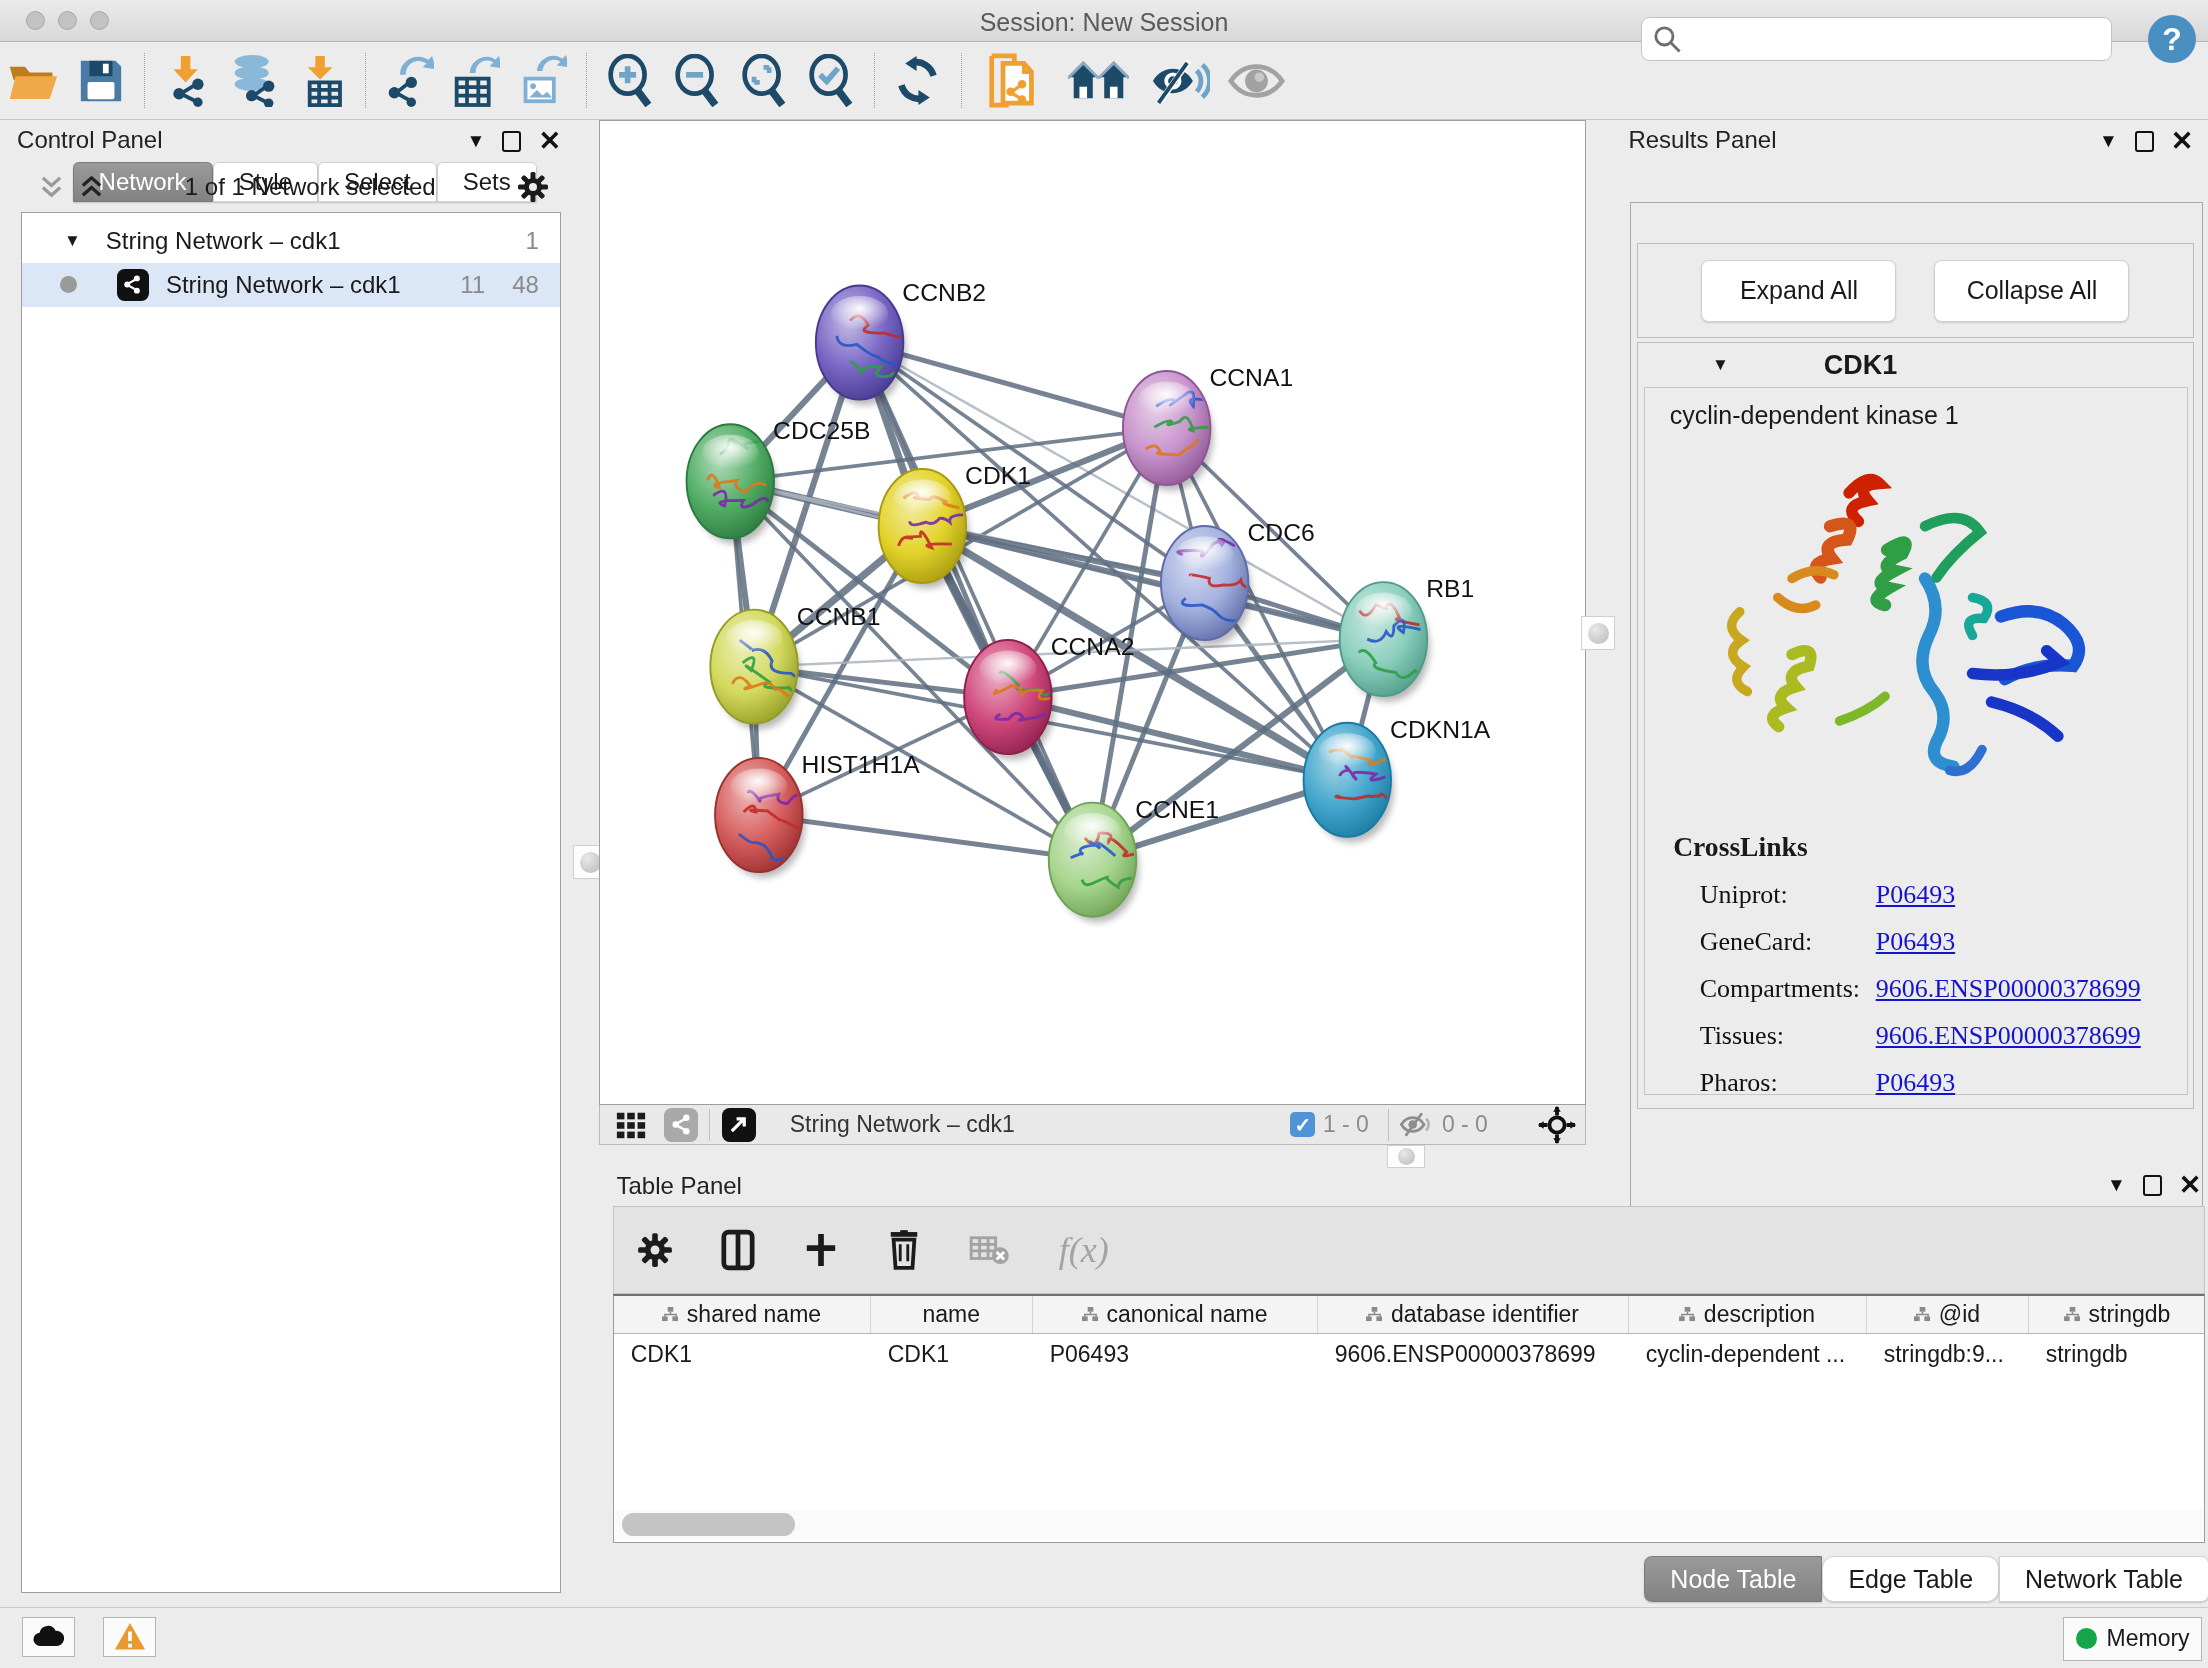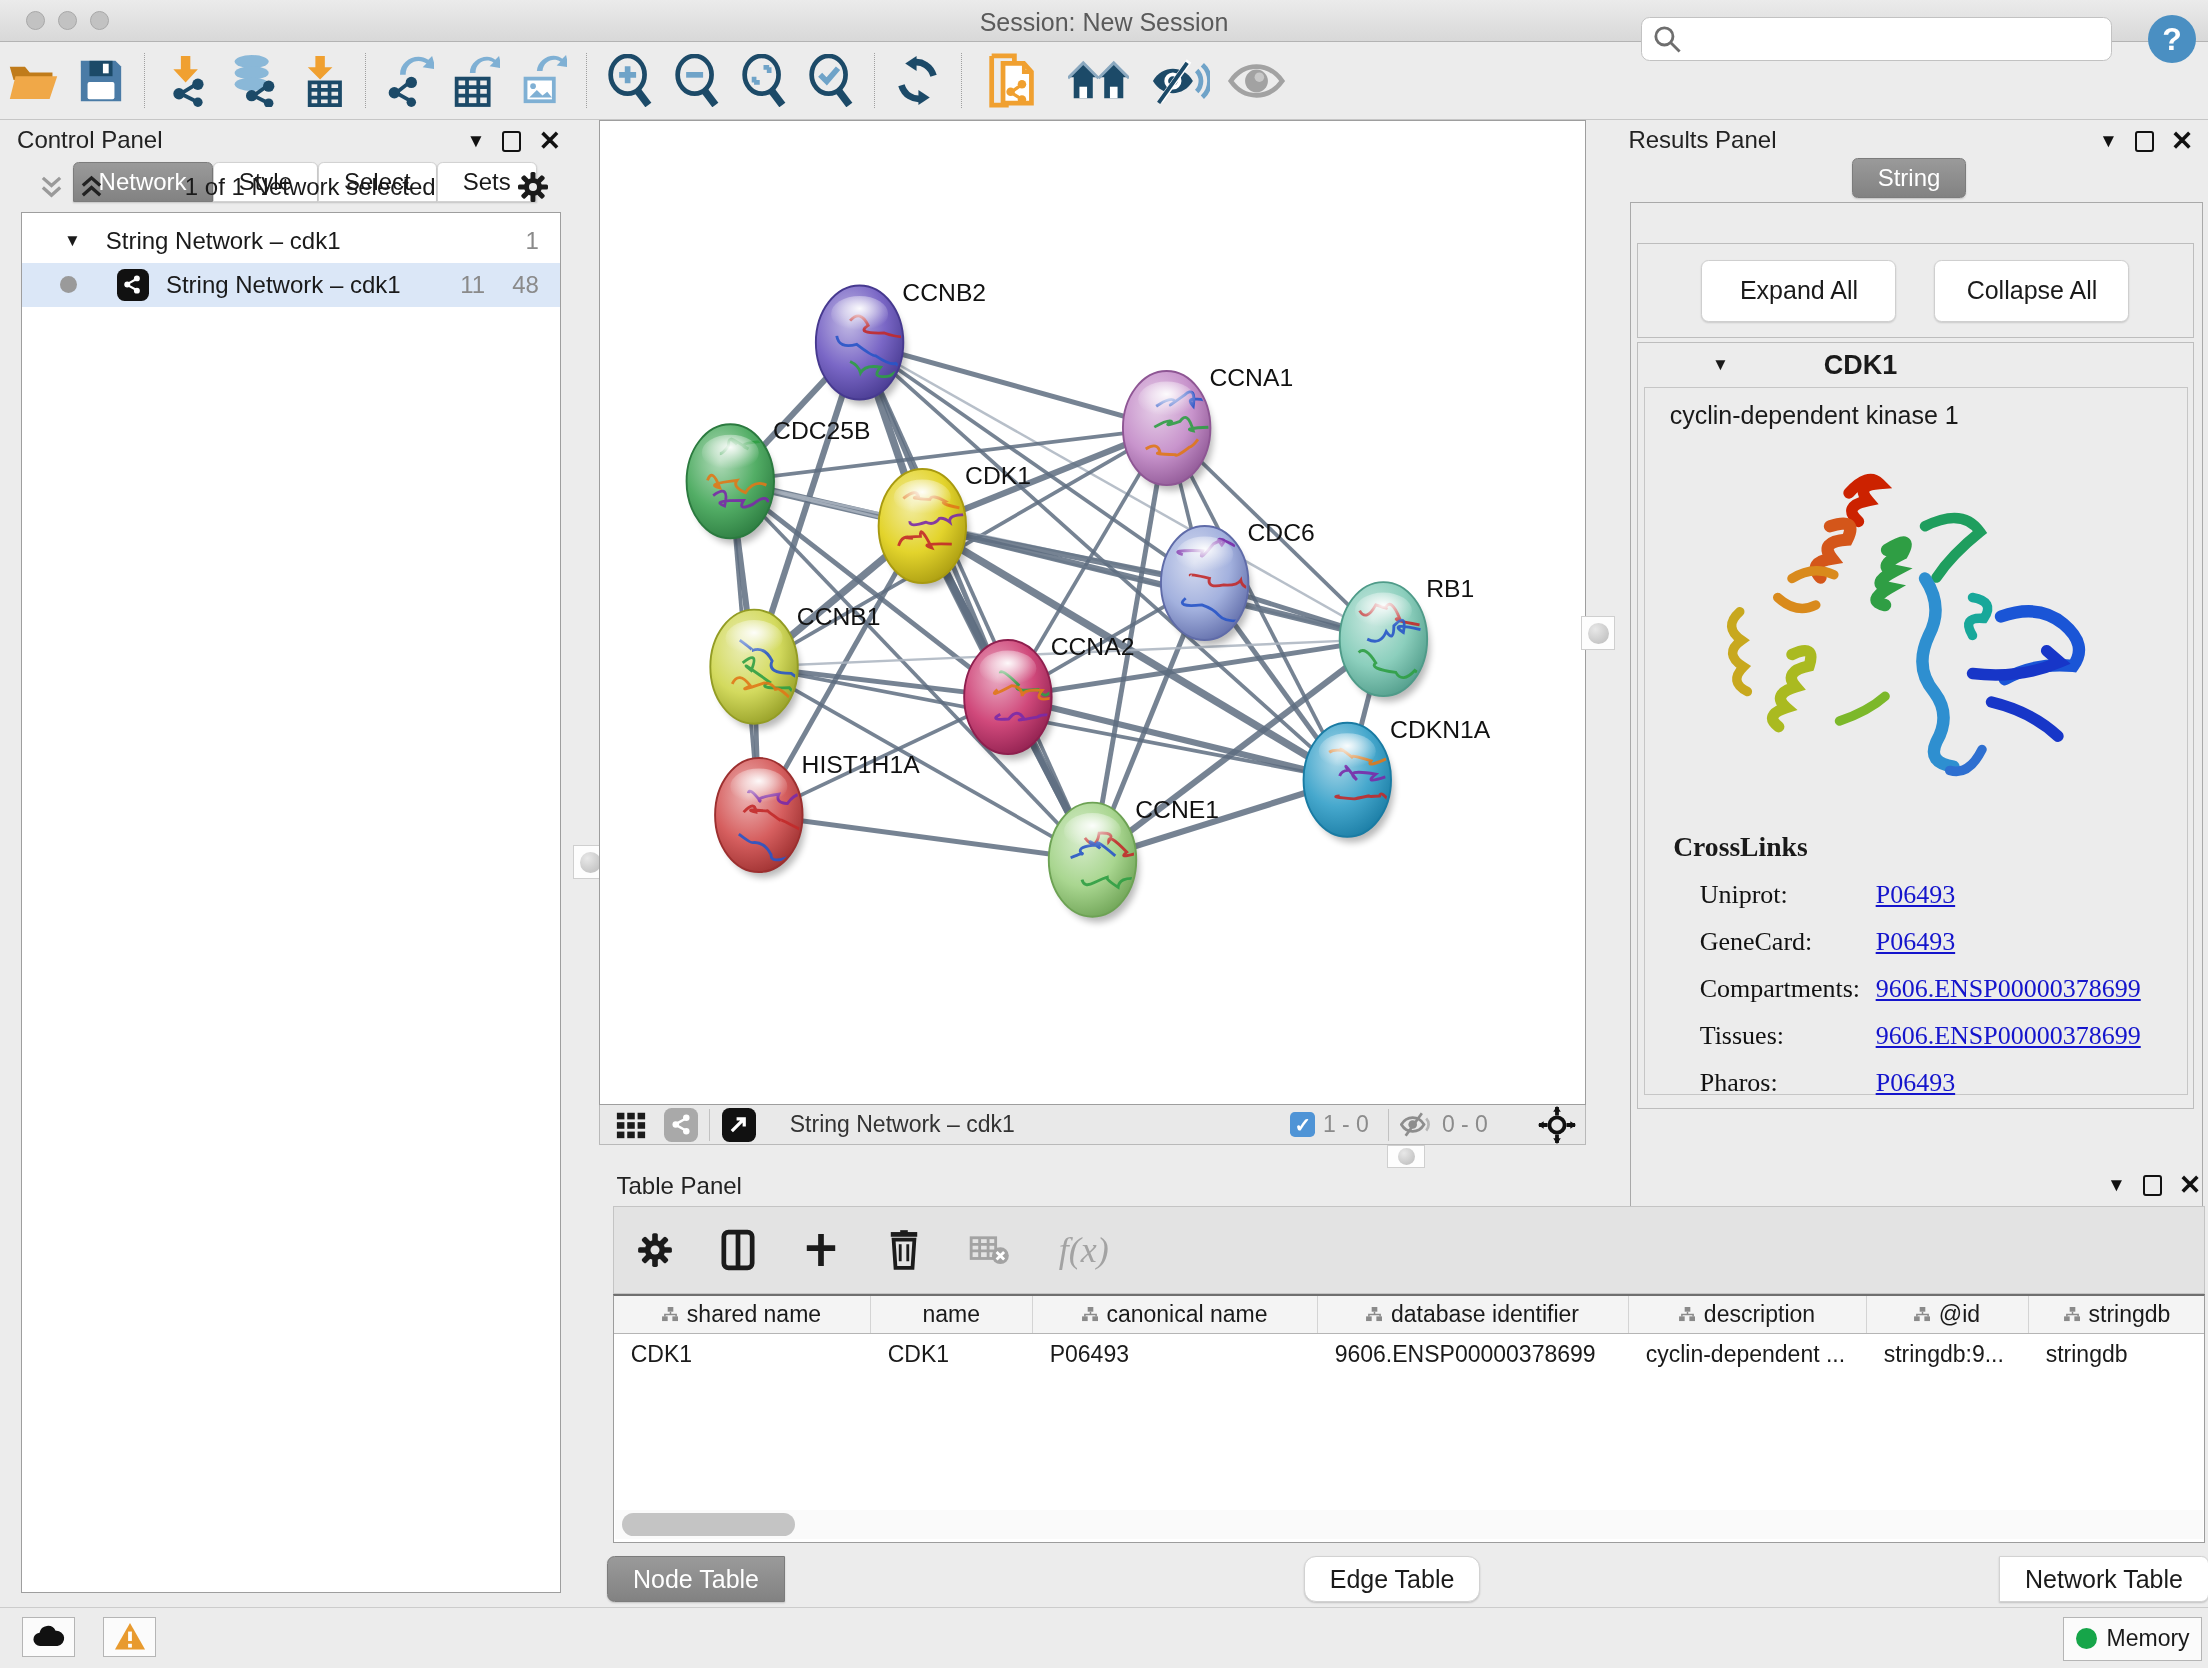--- a/index.html
+++ b/index.html
@@ -108,21 +108,21 @@
   #tp-table { position:absolute; left:5.7px; top:126px; width:1592px; height:249px;
     background:#fff; border:1px solid #9c9c9c; border-top:2.9px solid #6f6f6f; overflow:hidden; }
   .th-row { display:flex; height:38px; background:#f4f4f4; border-bottom:1px solid #b5b5b5; }
   .th-cell { display:flex; align-items:center; justify-content:center; gap:7.6px;
     font-size:23px; border-right:1px solid #d4d4d4; overflow:hidden; white-space:nowrap; }
   .td-row { display:flex; height:40px; }
   .td-cell { display:flex; align-items:center; font-size:23px; padding-left:17px;
     overflow:hidden; white-space:nowrap; }
   #tp-hscroll { position:absolute; left:7.6px; top:342px; width:1588px; height:28.5px; background:#fafafa; }
   #tp-thumb { position:absolute; left:7.6px; top:2.9px; width:173px; height:23px; background:#c4c4c4; border-radius:11.4px; }
-  #tp-tabs { position:absolute; left:0; right:0; top:388px; display:flex; justify-content:space-between; }
+  #tp-tabs { position:absolute; left:0; right:0; top:388px; display:flex; justify-content:flex-end; }
   #tp-tabs .tabbtn { border-radius:12px; height:46px; font-size:25px; }
   #tp-tabs .tabbtn:first-child { border-radius:7.6px 0 0 7.6px; }
   #tp-tabs .tabbtn:last-child { border-radius:0 7.6px 7.6px 0; }
   
   #status-bar { position:absolute; left:0; top:1607px; width:2208px; height:61px;
     background:#ececec; border-top:1px solid #cccccc; }
   .sb-btn { position:absolute; top:8.6px; width:53px; height:40px; background:#fbfbfb;
     border:1.9px solid #b5b5b5; display:flex; align-items:center; justify-content:center; }
   #memory-btn { position:absolute; right:5.7px; top:8.6px; width:139px; height:44px; background:#fbfbfb;
     border:1.9px solid #b5b5b5; display:flex; align-items:center; justify-content:center; gap:9.5px; font-size:23px; }
@@ -681,23 +681,20 @@
     <i style="width:17px;height:17px"></i>
   </div>
 
 <div id="results-panel">
   <span class="panel-title" style="position:absolute;left:11.4px;top:1.9px">Results Panel</span>
   <div class="panel-ctrls">
     <span class="pc-drop">▼</span>
     <span class="pc-float"></span>
     <span class="pc-close">✕</span>
   </div>
-  <div id="rp-tab">
-    <div class="tabbtn sel">String</div>
-  </div>
   <div id="rp-outer">
     <div id="rp-buttons-box">
       <div class="rp-btn">Expand All</div>
       <div class="rp-btn">Collapse All</div>
     </div>
     <div id="rp-protein-box">
       <div id="rp-prot-head">
         <span style="margin-left:74px;font-size:17px">▼</span>
         <span class="name">CDK1</span>
       </div>

